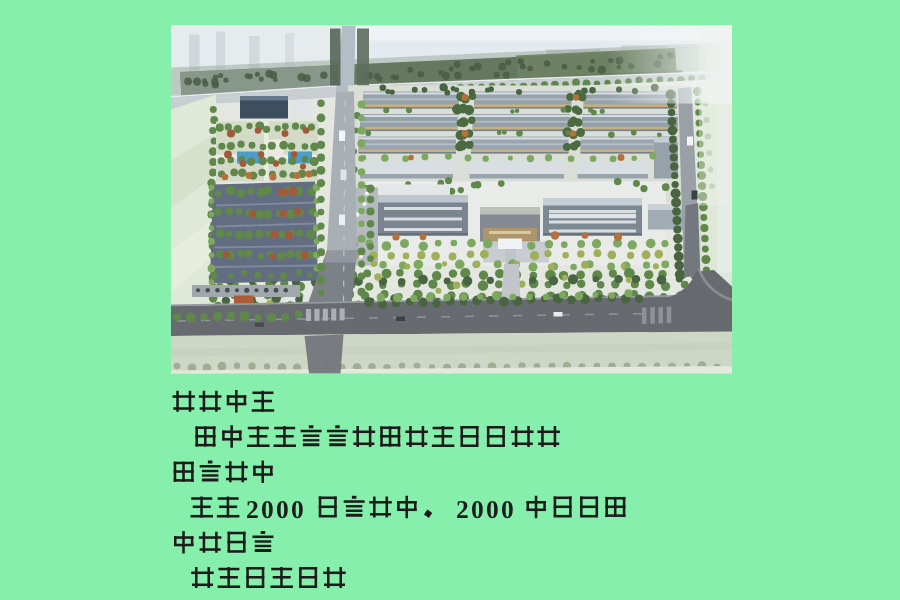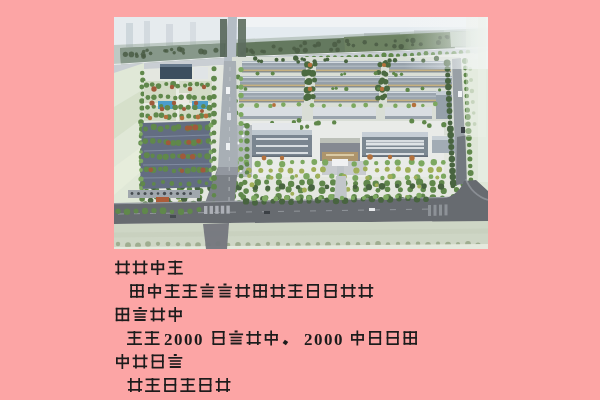--- a/index.html
+++ b/index.html
@@ -1,14 +1,14 @@
 <!DOCTYPE html>
 <html><head><meta charset="utf-8"><style>
 html,body{margin:0;padding:0;background:#ffffff;width:600px;height:400px;overflow:hidden;font-family:"Liberation Sans",sans-serif;}
-#page{position:relative;width:600px;height:400px;background:#fca5a5;}
+#page{position:relative;width:600px;height:400px;background:#86efac;}
 #photo{position:absolute;left:114px;top:17px;width:374px;height:232px;}
 </style></head><body>
 
 <div id="page">
 
 <div id="photo"><svg width="374" height="232" viewBox="0 0 374 232" xmlns="http://www.w3.org/2000/svg">
         <rect x="0" y="0" width="374" height="232" fill="#f2f4f1"></rect>
         <rect x="0" y="0" width="374" height="30" fill="#e4ebf0"></rect>
         <rect x="0" y="0" width="374" height="10" fill="#f0f4f6"></rect>
         <rect x="0" y="0" width="120" height="46" fill="#e6ebee"></rect>

